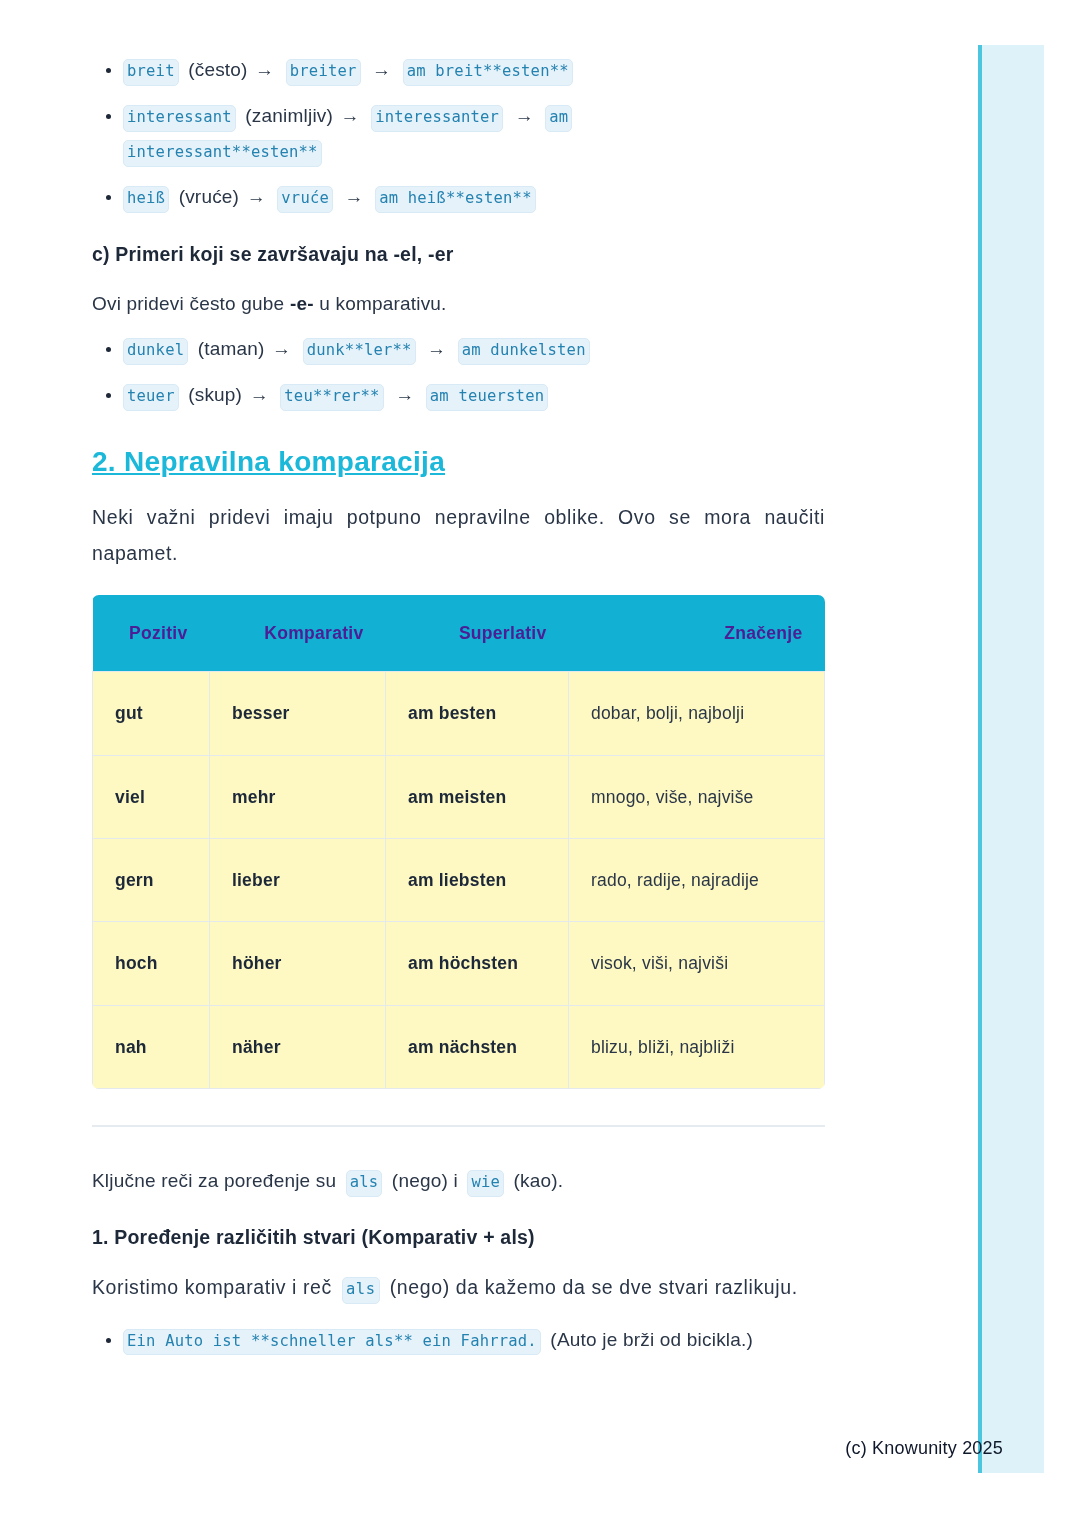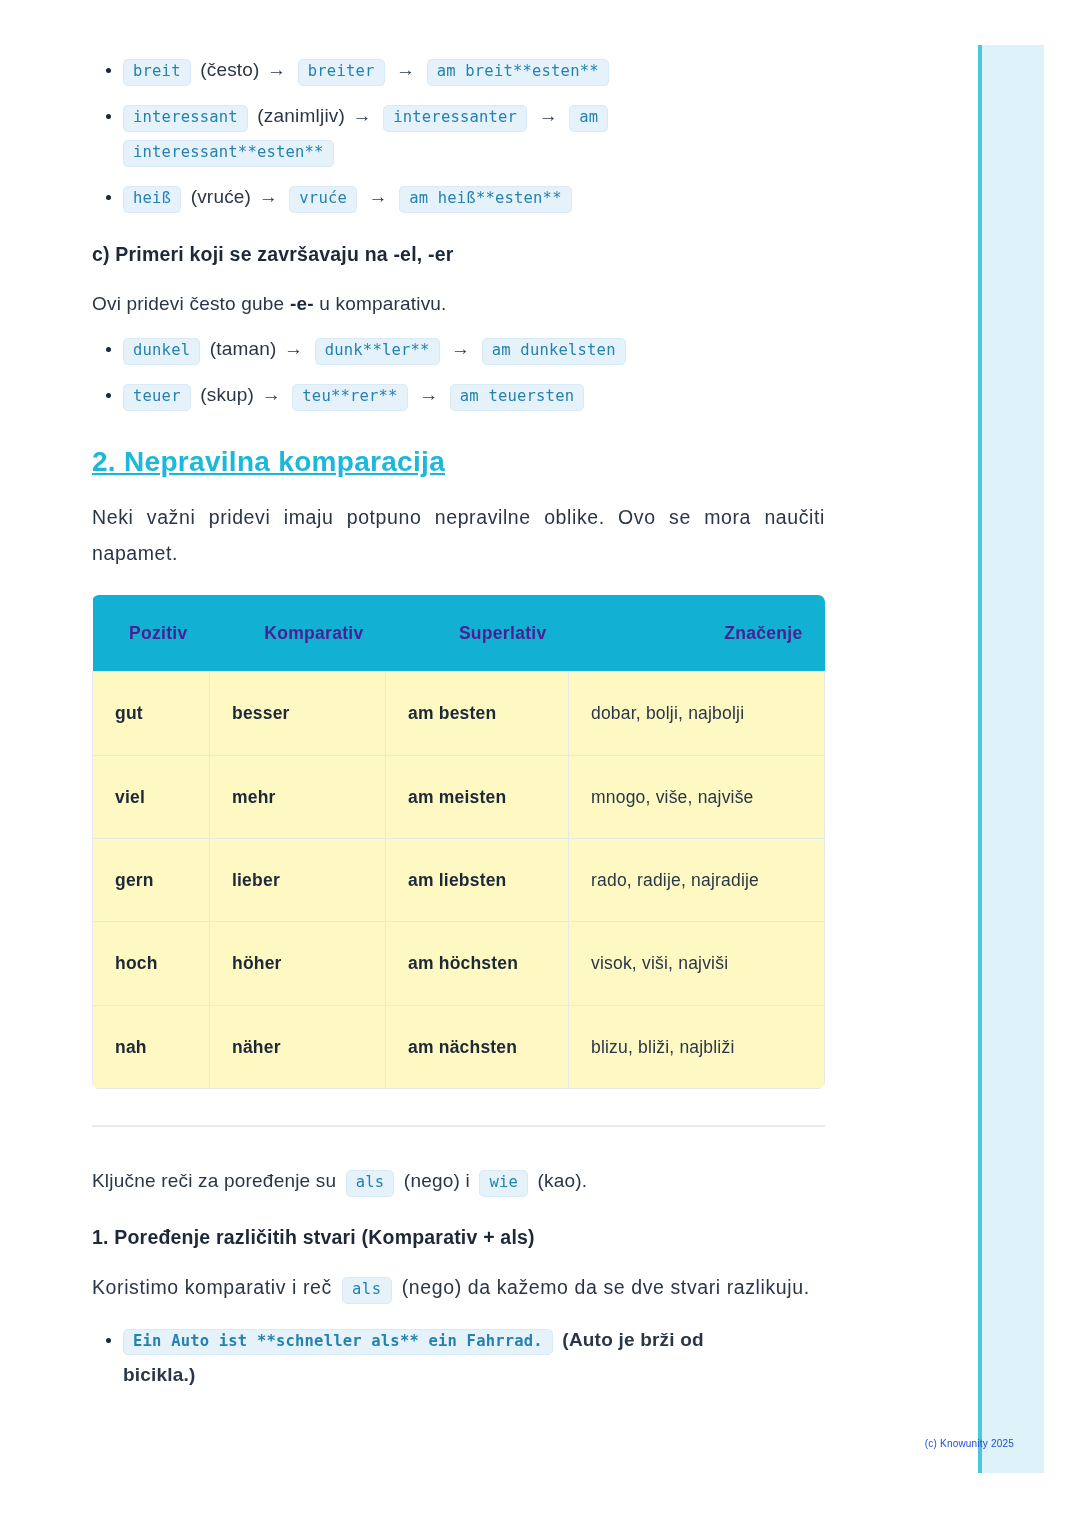--- a/index.html
+++ b/index.html
@@ -24,21 +24,21 @@
 
   ul.word-list { list-style:disc outside; padding-left:31px; margin-top:10px; }
   ul.word-list li { margin-bottom:11px; }
   ul.word-list li::marker { color:#1d2838; font-size:0.85em; }
 
   .code {
     font-family:"DejaVu Sans Mono", monospace;
     font-size:15.5px; line-height:1;
     color:#2482b0; background:#e6f2fa;
     border:1px solid #d8eaf5; border-radius:5px;
-    padding:4px 9px 5px; margin:0 4px;
+    padding:4px 3px 5px; margin:0 4px;
     white-space:nowrap; display:inline-block; vertical-align:baseline;
   }
   li > .code:first-child, p > .code:first-child { margin-left:0; }
   .arrow { margin:0 2px; color:#2a3647; }
 
   h3.sub-heading {
     font-size:19.5px; font-weight:bold; color:#1d2838;
     margin-top:26px; line-height:1.4;
   }
   p.body-para { margin-top:18px; }
@@ -68,26 +68,26 @@
   hr.divider { margin-top:36px; border:none; border-top:2px solid #e6ebf0; }
 
   h1.main-heading {
     margin-top:38px; font-size:37px; font-weight:bold; color:#1d2838;
     line-height:1.2; letter-spacing:0.3px;
     padding-bottom:16px; border-bottom:3px solid #1cb8d9;
   }
 
   p.intro-para { margin-top:36px; }
   ul.example-list { list-style:disc outside; padding-left:31px; margin-top:16px; }
-  ul.example-list li { max-width:640px; margin-bottom:8px;font-weight:bold; }
+  ul.example-list li { max-width:640px; margin-bottom:8px; }
   ul.example-list li::marker { color:#1d2838; font-size:0.85em; }
 
   .footer-copyright {
-    position:absolute; right:66px; top:1438px; z-index:2;
-    font-size:10px; color:#1d4ed8; letter-spacing:0.2px;
+    position:absolute; right:77px; top:1438px; z-index:2;
+    font-size:18px; color:#0f172a; letter-spacing:0.2px;
   }
 </style>
 </head>
 <body>
 
 <div class="side-band"></div>
 
 <div class="content">
 
   <ul class="word-list">

